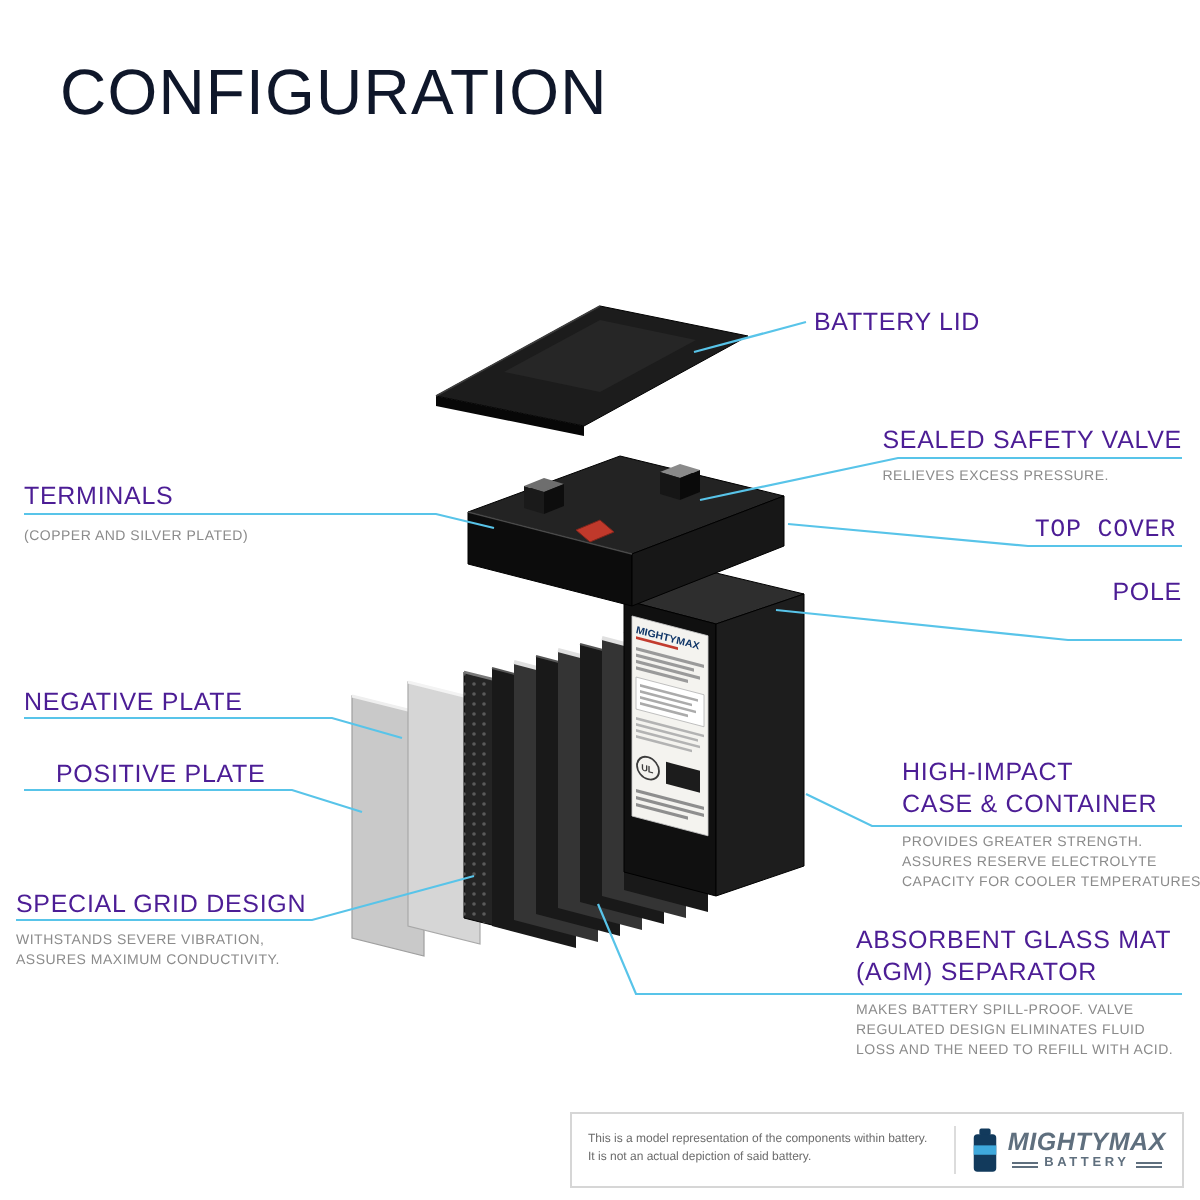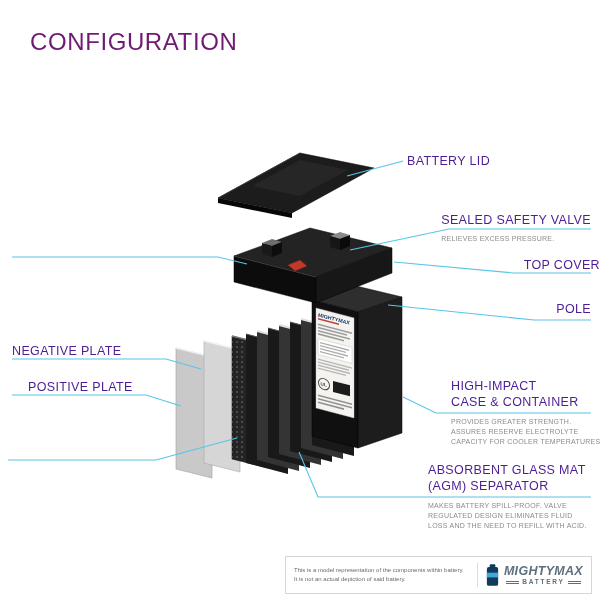--- a/index.html
+++ b/index.html
@@ -3,40 +3,40 @@
 <meta charset="utf-8">
 <style>
   * { margin:0; padding:0; box-sizing:border-box; }
   body { font-family:"Liberation Sans", sans-serif; background:#fff; }
   #canvas { position:relative; width:600px; height:600px; background:#ffffff; overflow:hidden; }
 
   #art { position:absolute; left:0; top:0; width:600px; height:600px; }
 
   .page-title {
     position:absolute; left:30px; top:28px;
-    font-size:24px; font-weight:500; letter-spacing:0.6px; color:#701a75;
+    font-size:32px; font-weight:500; letter-spacing:0.6px; color:#0f172a;
   }
 
   .callout { position:absolute; }
   .callout-title {
     font-size:12.5px; font-weight:500; color:#4c1d95;
     letter-spacing:0.35px; line-height:1.3; white-space:nowrap;
   }
   .callout-title.wrap { white-space:normal; }
   .callout-note {
     font-size:7px; font-weight:500; color:#8b8b8b;
     letter-spacing:0.25px; line-height:1.45;
   }
   .align-right { text-align:left; }
 
   .c-battery-lid   { left:407px; top:153px; }
   .c-sealed        { right:9px;  top:212px; }
   .c-sealed .callout-note { margin-top:6px; }
-  .c-top-cover     { right:0;  top:257px; }
-  .c-pole          { right:9px;  top:301px;margin-left:28px; }
+  .c-top-cover     { right:12px;  top:257px;font-family:Liberation Mono, monospace; }
+  .c-pole          { right:9px;  top:288px;margin-left:28px; }
   .c-terminals     { left:12px;  top:240px; }
   .c-terminals .callout-note { margin-top:8px; }
   .c-negative      { left:12px;  top:343px; }
   .c-positive      { left:28px;  top:379px; }
   .c-grid          { left:8px;   top:444px; width:160px; }
   .c-grid .callout-note { margin-top:6px; width:152px; }
   .c-case          { left:451px; top:378px; width:158px; }
   .c-case .callout-note { margin-top:6px; width:155px; }
   .c-agm           { left:428px; top:462px; width:160px; }
   .c-agm .callout-note { margin-top:6px; width:163px; }
@@ -188,29 +188,37 @@
   </div>
 
   <div class="callout c-top-cover align-right">
     <div class="callout-title">TOP COVER</div>
   </div>
 
   <div class="callout c-pole align-right">
     <div class="callout-title">POLE</div>
   </div>
 
+  <div class="callout c-terminals">
+    <div class="callout-title">TERMINALS</div>
+    <div class="callout-note">(COPPER AND SILVER PLATED)</div>
+  </div>
 
   <div class="callout c-negative">
     <div class="callout-title">NEGATIVE PLATE</div>
   </div>
 
   <div class="callout c-positive">
     <div class="callout-title">POSITIVE PLATE</div>
   </div>
 
+  <div class="callout c-grid">
+    <div class="callout-title">SPECIAL GRID DESIGN</div>
+    <div class="callout-note">WITHSTANDS SEVERE VIBRATION, ASSURES MAXIMUM CONDUCTIVITY.</div>
+  </div>
 
   <div class="callout c-case">
     <div class="callout-title wrap">
       <div>HIGH-IMPACT</div>
       <div>CASE &amp; CONTAINER</div>
     </div>
     <div class="callout-note">PROVIDES GREATER STRENGTH. ASSURES RESERVE ELECTROLYTE CAPACITY FOR COOLER TEMPERATURES.</div>
   </div>
 
   <div class="callout c-agm">

